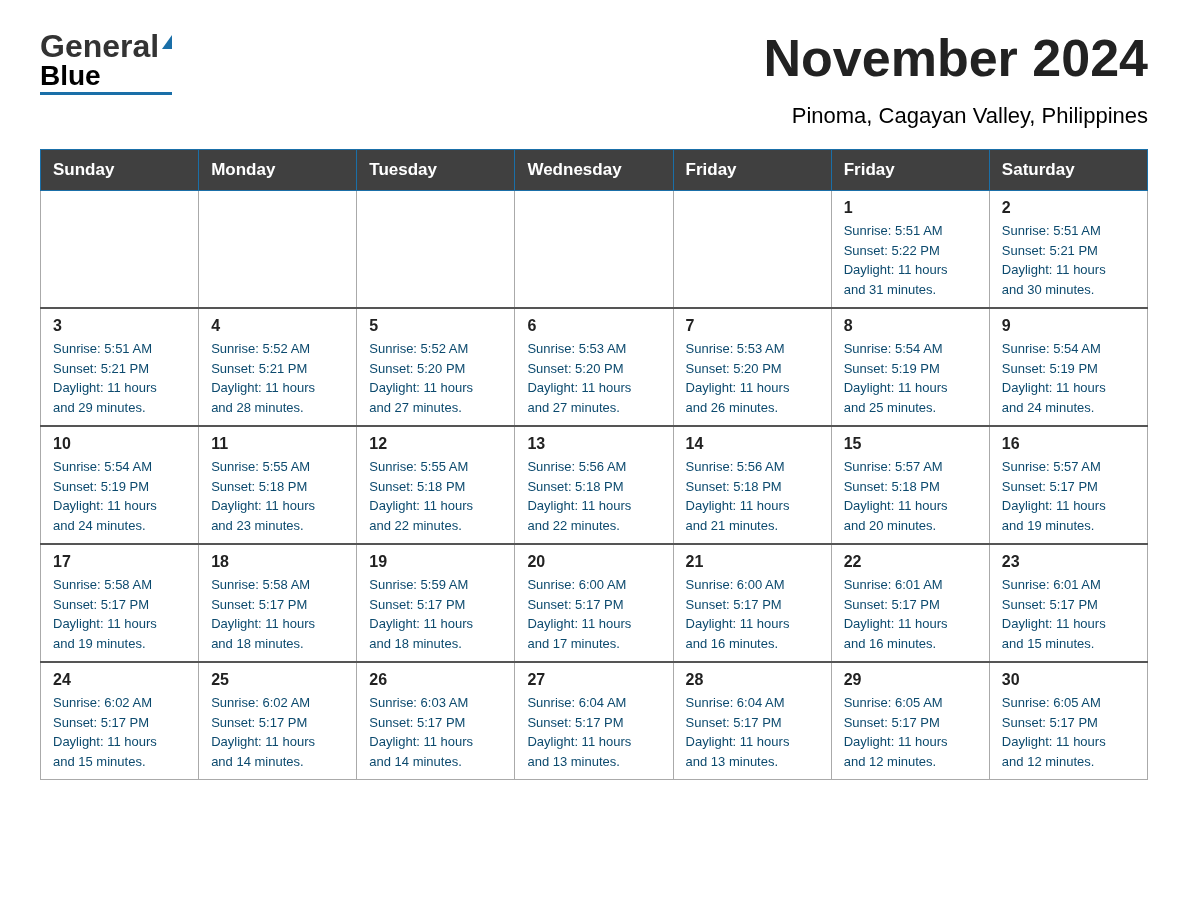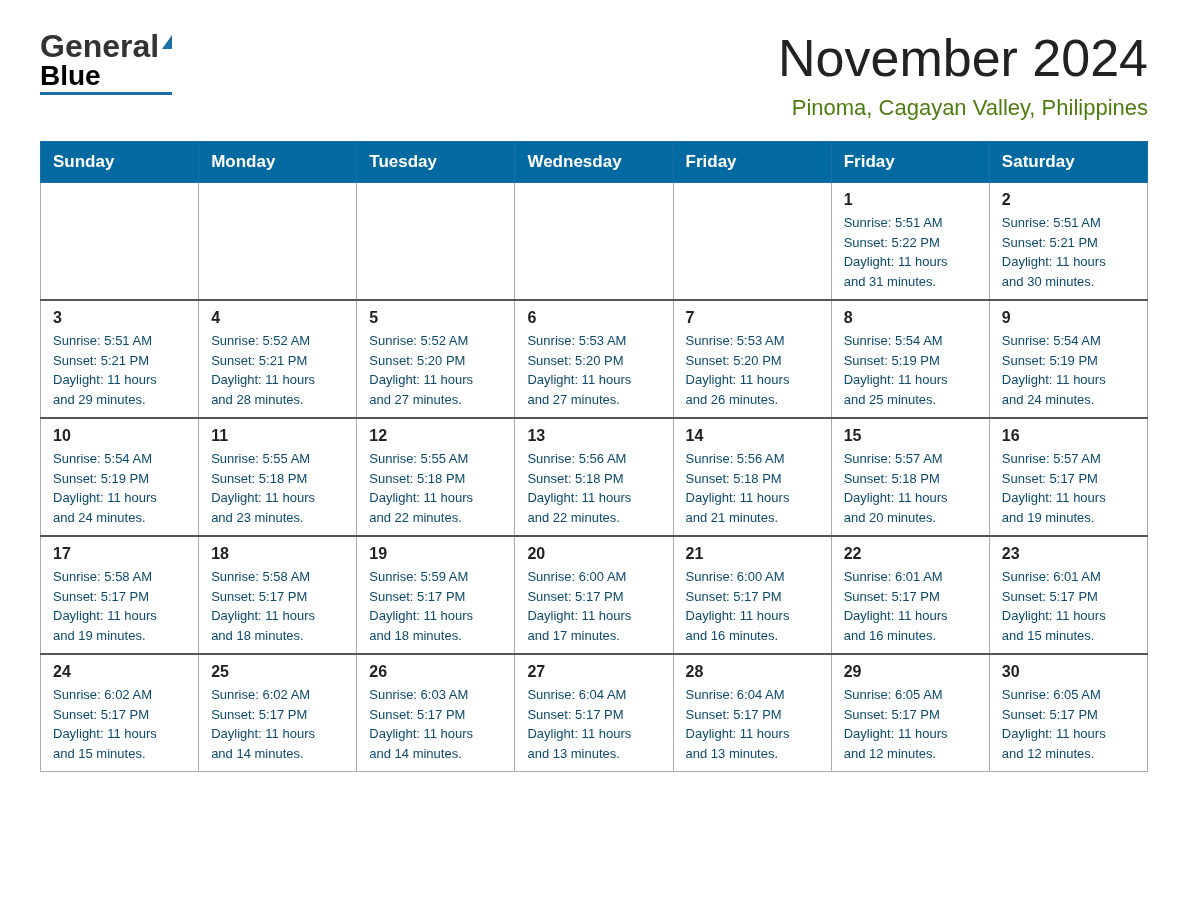--- a/index.html
+++ b/index.html
@@ -48,36 +48,36 @@
       height: 3px;
       background: #1a6fa8;
       width: 100%;
       margin-top: 2px;
     }
     .title-area {
       text-align: right;
     }
     .month-title {
       font-size: 52px;
-      font-weight: normal;
+      font-weight: bold;
       color: #222;
       line-height: 1.1;
     }
     .location-title {
       font-size: 22px;
-      color: #4d7c0f;
-      margin-top: 8px;
+      color: #000000;
+      margin-top: 16px;
     }
     .calendar-table {
       width: 100%;
       border-collapse: collapse;
       border: 1px solid #888;
     }
     .calendar-table th {
-      background-color: #0369a1;
+      background-color: #404040;
       color: #fff;
       font-size: 17px;
       font-weight: bold;
       padding: 10px 12px;
       text-align: left;
       border: 1px solid #1a6fa8;
     }
     .calendar-table td {
       vertical-align: top;
       padding: 8px 12px;

